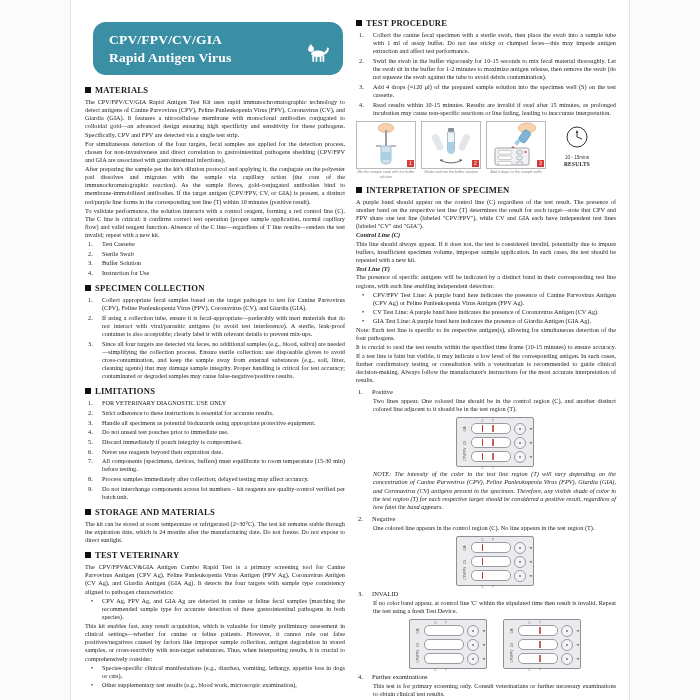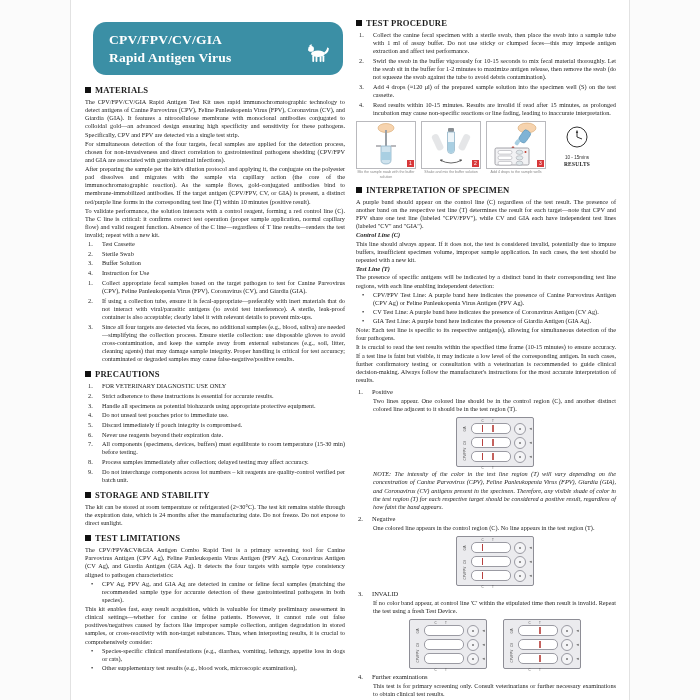--- a/index.html
+++ b/index.html
@@ -109,51 +109,55 @@
     <p class="p">After preparing the sample per the kit's dilution protocol and applying it, the conjugate on the polyester pad dissolves and migrates with the sample via capillary action (the core of the immunochromatographic reaction). As the sample flows, gold-conjugated antibodies bind to membrane-immobilized antibodies. If the target antigen (CPV/FPV, CV, or GIA) is present, a distinct red/purple line forms in the corresponding test line (T) within 10 minutes (positive result).</p>
     <p class="p">To validate performance, the solution interacts with a control reagent, forming a red control line (C). The C line is critical: it confirms correct test operation (proper sample application, normal capillary flow) and valid reagent function. Absence of the C line—regardless of T line results—renders the test invalid; repeat with a new kit.</p>
 
     <ol class="num">
       <li>Test Cassette</li>
       <li>Sterile Swab</li>
       <li>Buffer Solution</li>
       <li>Instruction for Use</li>
     </ol>
 
+    <div class="sec">
+      <span class="sq"></span>
+      <span>SPECIMEN COLLECTION</span>
+    </div>
     <ol class="num">
       <li>Collect appropriate fecal samples based on the target pathogen to test for Canine Parvovirus (CPV), Feline Panleukopenia Virus (FPV), Coronavirus (CV), and Giardia (GIA).</li>
       <li>If using a collection tube, ensure it is fecal-appropriate—preferably with inert materials that do not interact with viral/parasitic antigens (to avoid test interference). A sterile, leak-proof container is also acceptable; clearly label it with relevant details to prevent mix-ups.</li>
       <li>Since all four targets are detected via feces, no additional samples (e.g., blood, saliva) are needed—simplifying the collection process. Ensure sterile collection: use disposable gloves to avoid cross-contamination, and keep the sample away from external substances (e.g., soil, litter, cleaning agents) that may damage sample integrity. Proper handling is critical for test accuracy; contaminated or degraded samples may cause false-negative/positive results.</li>
     </ol>
 
     <div class="sec">
       <span class="sq"></span>
-      <span>PRECAUTIONS</span>
+      <span>LIMITATIONS</span>
     </div>
     <ol class="num">
       <li>FOR VETERINARY DIAGNOSTIC USE ONLY</li>
       <li>Strict adherence to these instructions is essential for accurate results.</li>
       <li>Handle all specimens as potential biohazards using appropriate protective equipment.</li>
       <li>Do not unseal test pouches prior to immediate use.</li>
       <li>Discard immediately if pouch integrity is compromised.</li>
       <li>Never use reagents beyond their expiration date.</li>
       <li>All components (specimens, devices, buffers) must equilibrate to room temperature (15-30 min) before testing.</li>
       <li>Process samples immediately after collection; delayed testing may affect accuracy.</li>
       <li>Do not interchange components across lot numbers – kit reagents are quality-control verified per batch unit.</li>
     </ol>
 
     <div class="sec">
       <span class="sq"></span>
-      <span>STORAGE AND STABILITY</span>
+      <span>STORAGE AND MATERIALS</span>
     </div>
     <p class="p">The kit can be stored at room temperature or refrigerated (2~30°C). The test kit remains stable through the expiration date, which is 24 months after the manufacturing date. Do not freeze. Do not expose to direct sunlight.</p>
 
     <div class="sec">
       <span class="sq"></span>
-      <span>TEST LIMITATIONS</span>
+      <span>TEST VETERINARY</span>
     </div>
     <p class="p">The CPV/FPV&amp;CV&amp;GIA Antigen Combo Rapid Test is a primary screening tool for Canine Parvovirus Antigen (CPV Ag), Feline Panleukopenia Virus Antigen (FPV Ag), Coronavirus Antigen (CV Ag), and Giardia Antigen (GIA Ag). It detects the four targets with sample type consistency aligned to pathogen characteristics:</p>
     <ul class="bul">
       <li>CPV Ag, FPV Ag, and GIA Ag are detected in canine or feline fecal samples (matching the recommended sample type for accurate detection of these gastrointestinal pathogens in both species).</li>
     </ul>
     <p class="p">This kit enables fast, easy result acquisition, which is valuable for timely preliminary assessment in clinical settings—whether for canine or feline patients. However, it cannot rule out false positives/negatives caused by factors like improper sample collection, antigen degradation in stored samples, or cross-reactivity with non-target substances. Thus, when interpreting results, it is crucial to comprehensively consider:</p>
     <ul class="bul">
       <li>Species-specific clinical manifestations (e.g., diarrhea, vomiting, lethargy, appetite loss in dogs or cats),</li>
       <li>Other supplementary test results (e.g., blood work, microscopic examination),</li>
 

